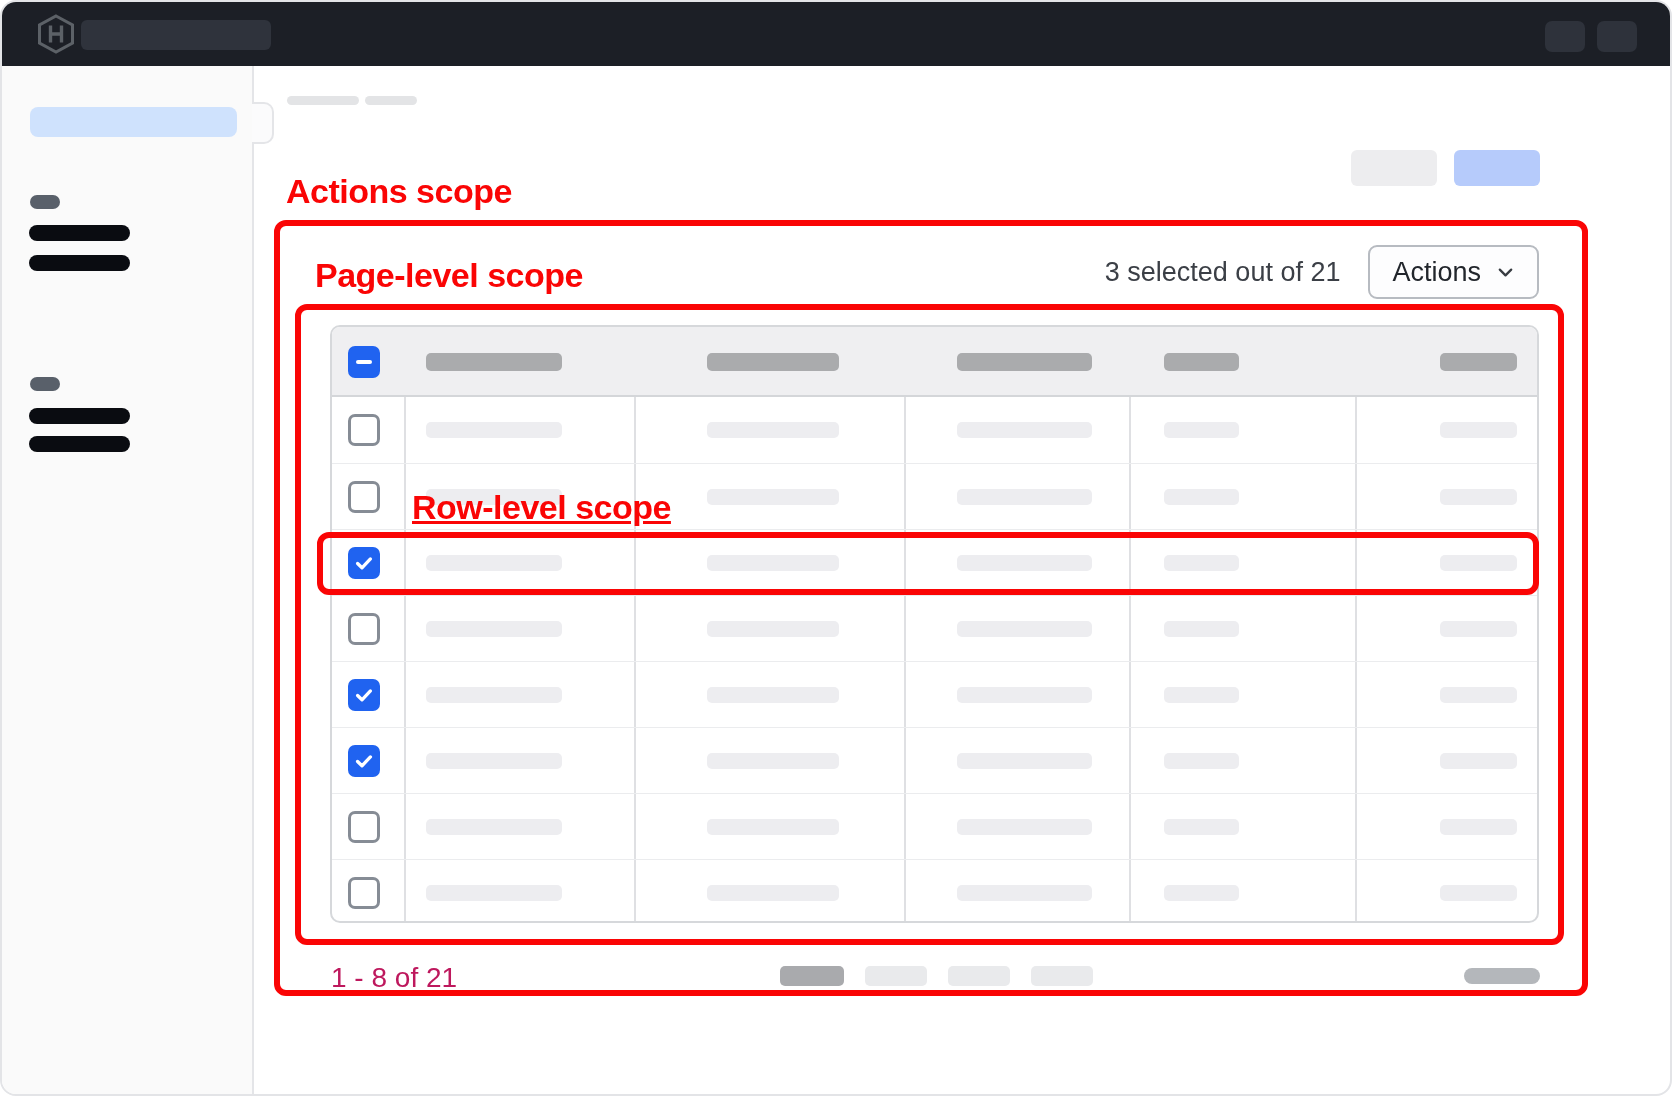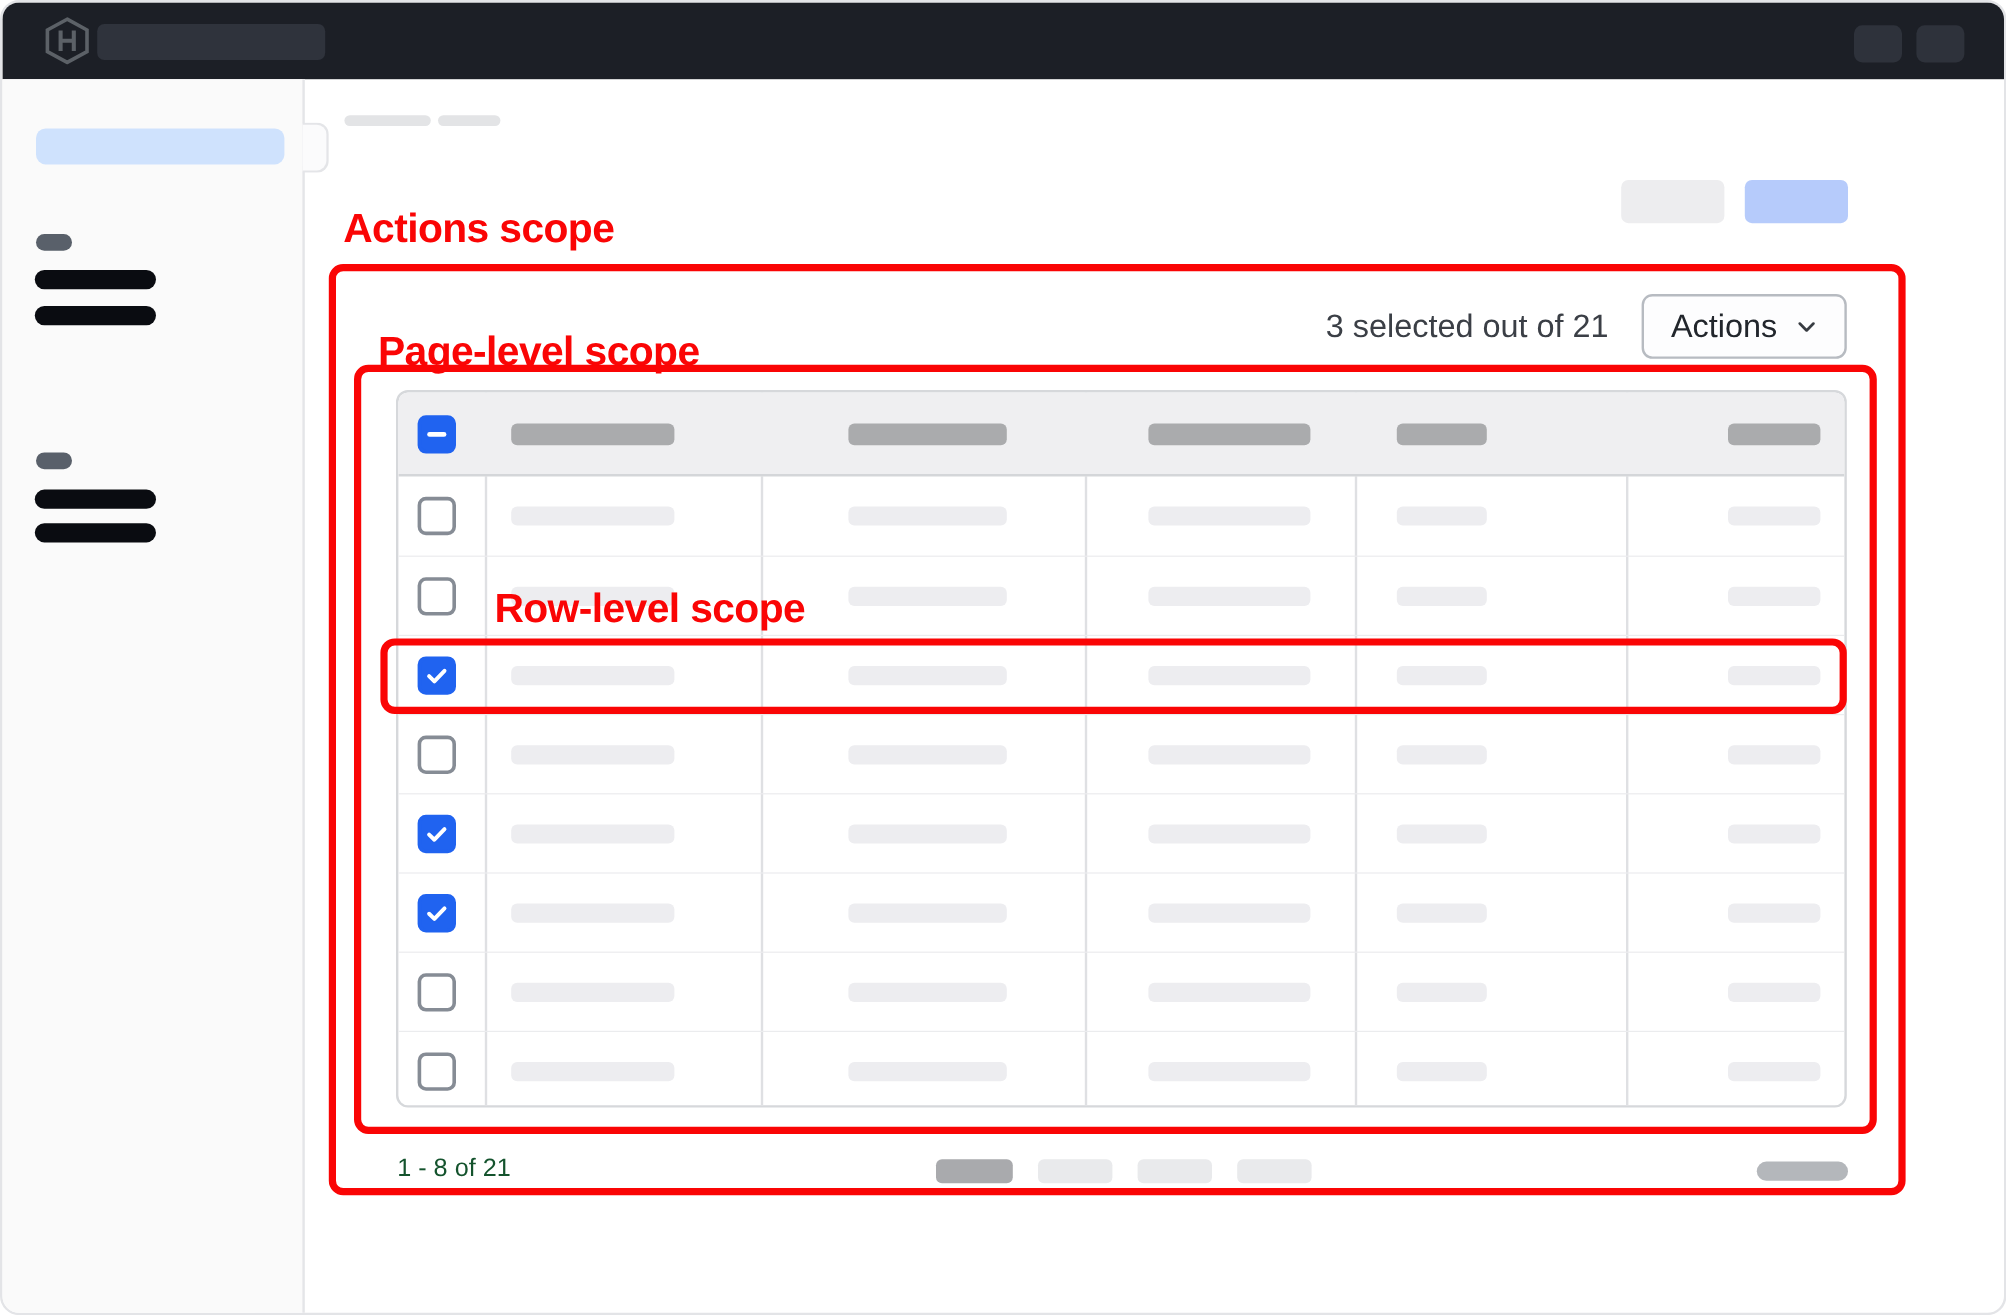--- a/index.html
+++ b/index.html
@@ -30,22 +30,22 @@
   .btn-skel.gray{left:1349px;background:#ededef;}
   .btn-skel.blue{left:1452px;background:#b6cbfb;}
 
   
   .ann-rect{border:6px solid #fa0505;border-radius:12px;box-sizing:border-box;z-index:10;pointer-events:none;}
   .rect-global{left:272px;top:218px;width:1314px;height:776px;}
   .rect-page{left:293px;top:302px;width:1269px;height:641px;}
   .rect-row{left:315px;top:530px;width:1222px;height:63px;}
   .ann-label{color:#fa0505;font-size:34px;font-weight:700;line-height:1;z-index:11;letter-spacing:-.5px;}
   .lab-global{left:284px;top:172px;}
-  .lab-page{left:313px;top:274px;}
-  .lab-row{left:410px;top:488px;}
+  .lab-page{left:313px;top:256px;}
+  .lab-row{left:410px;top:488px;text-decoration:underline;}
 
   
   .toolbar{top:243px;left:272px;width:1265px;height:54px;display:flex;justify-content:flex-end;
            align-items:center;gap:28px;z-index:5;}
   .sel-text{font-size:27px;color:#3b3f46;}
   .actions-btn{height:54px;padding:0 22px;border:2px solid #b7bbc1;border-radius:9px;background:#fdfdfe;
                font-size:27px;color:#22262c;display:flex;align-items:center;gap:15px;box-sizing:border-box;
                font-family:"Liberation Sans",sans-serif;cursor:pointer;}
 
   
@@ -57,21 +57,21 @@
   .trow + .trow{border-top:1px solid #ebecee;}
   .hbar{position:absolute;top:26px;height:18px;background:#aaabad;border-radius:5px;z-index:2;}
   .rbar{position:absolute;top:25px;height:16px;background:#ededf0;border-radius:5px;z-index:2;}
   .cb{position:absolute;left:16px;width:32px;height:32px;border:3px solid #868c95;border-radius:7px;
       background:#fff;box-sizing:border-box;z-index:3;display:flex;align-items:center;justify-content:center;cursor:pointer;}
   .thead .cb{top:19px;} .trow .cb{top:17px;}
   .cb.on{background:#2063f0;border-color:#2063f0;}
   .cb .dash{width:16px;height:4px;background:#fff;border-radius:2px;}
 
   
-  .range-text{left:329px;top:960px;font-size:21px;color:#14532d;}
+  .range-text{left:329px;top:960px;font-size:28px;color:#be185d;}
   .pill{top:964px;height:20px;border-radius:5px;}
   .pill.dark{background:#a9aaad;} .pill.light{background:#e9eaec;}
   .pill-right{left:1462px;top:966px;width:76px;height:16px;background:#b4b7bb;border-radius:8px;}
 </style>
 </head>
 <body>
 
 <div class="frame">
 
   <div class="abs topbar">

